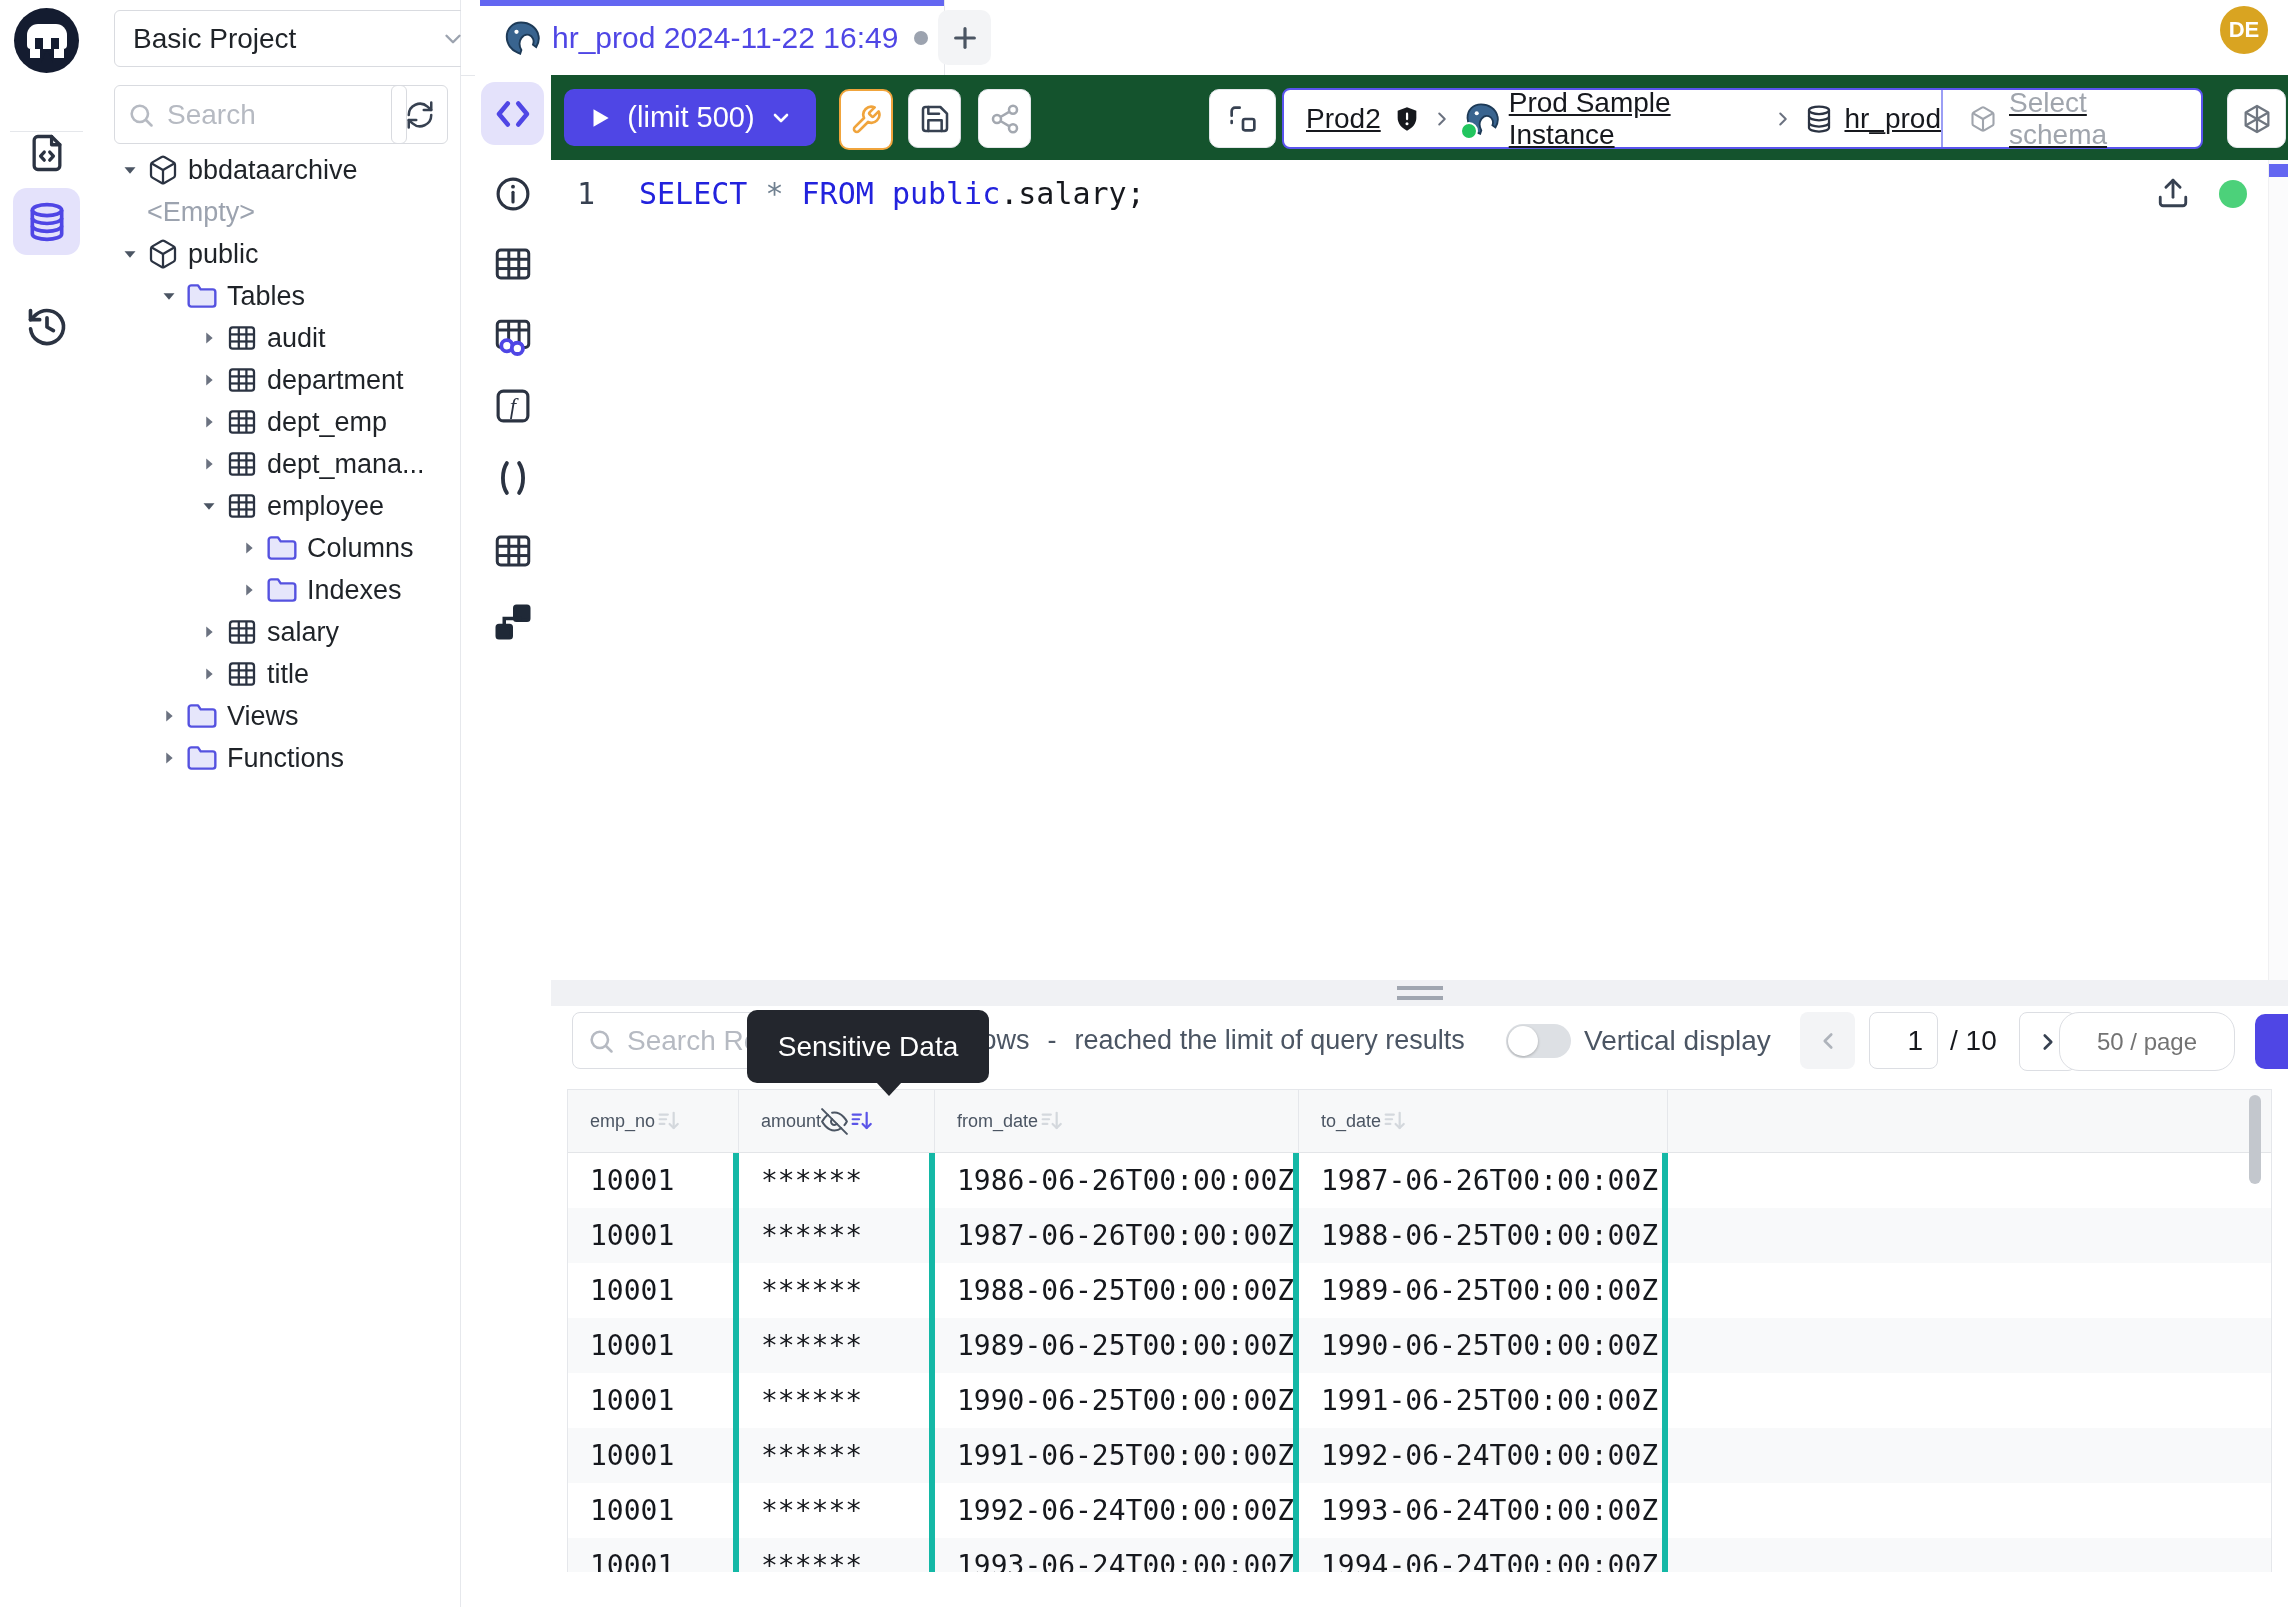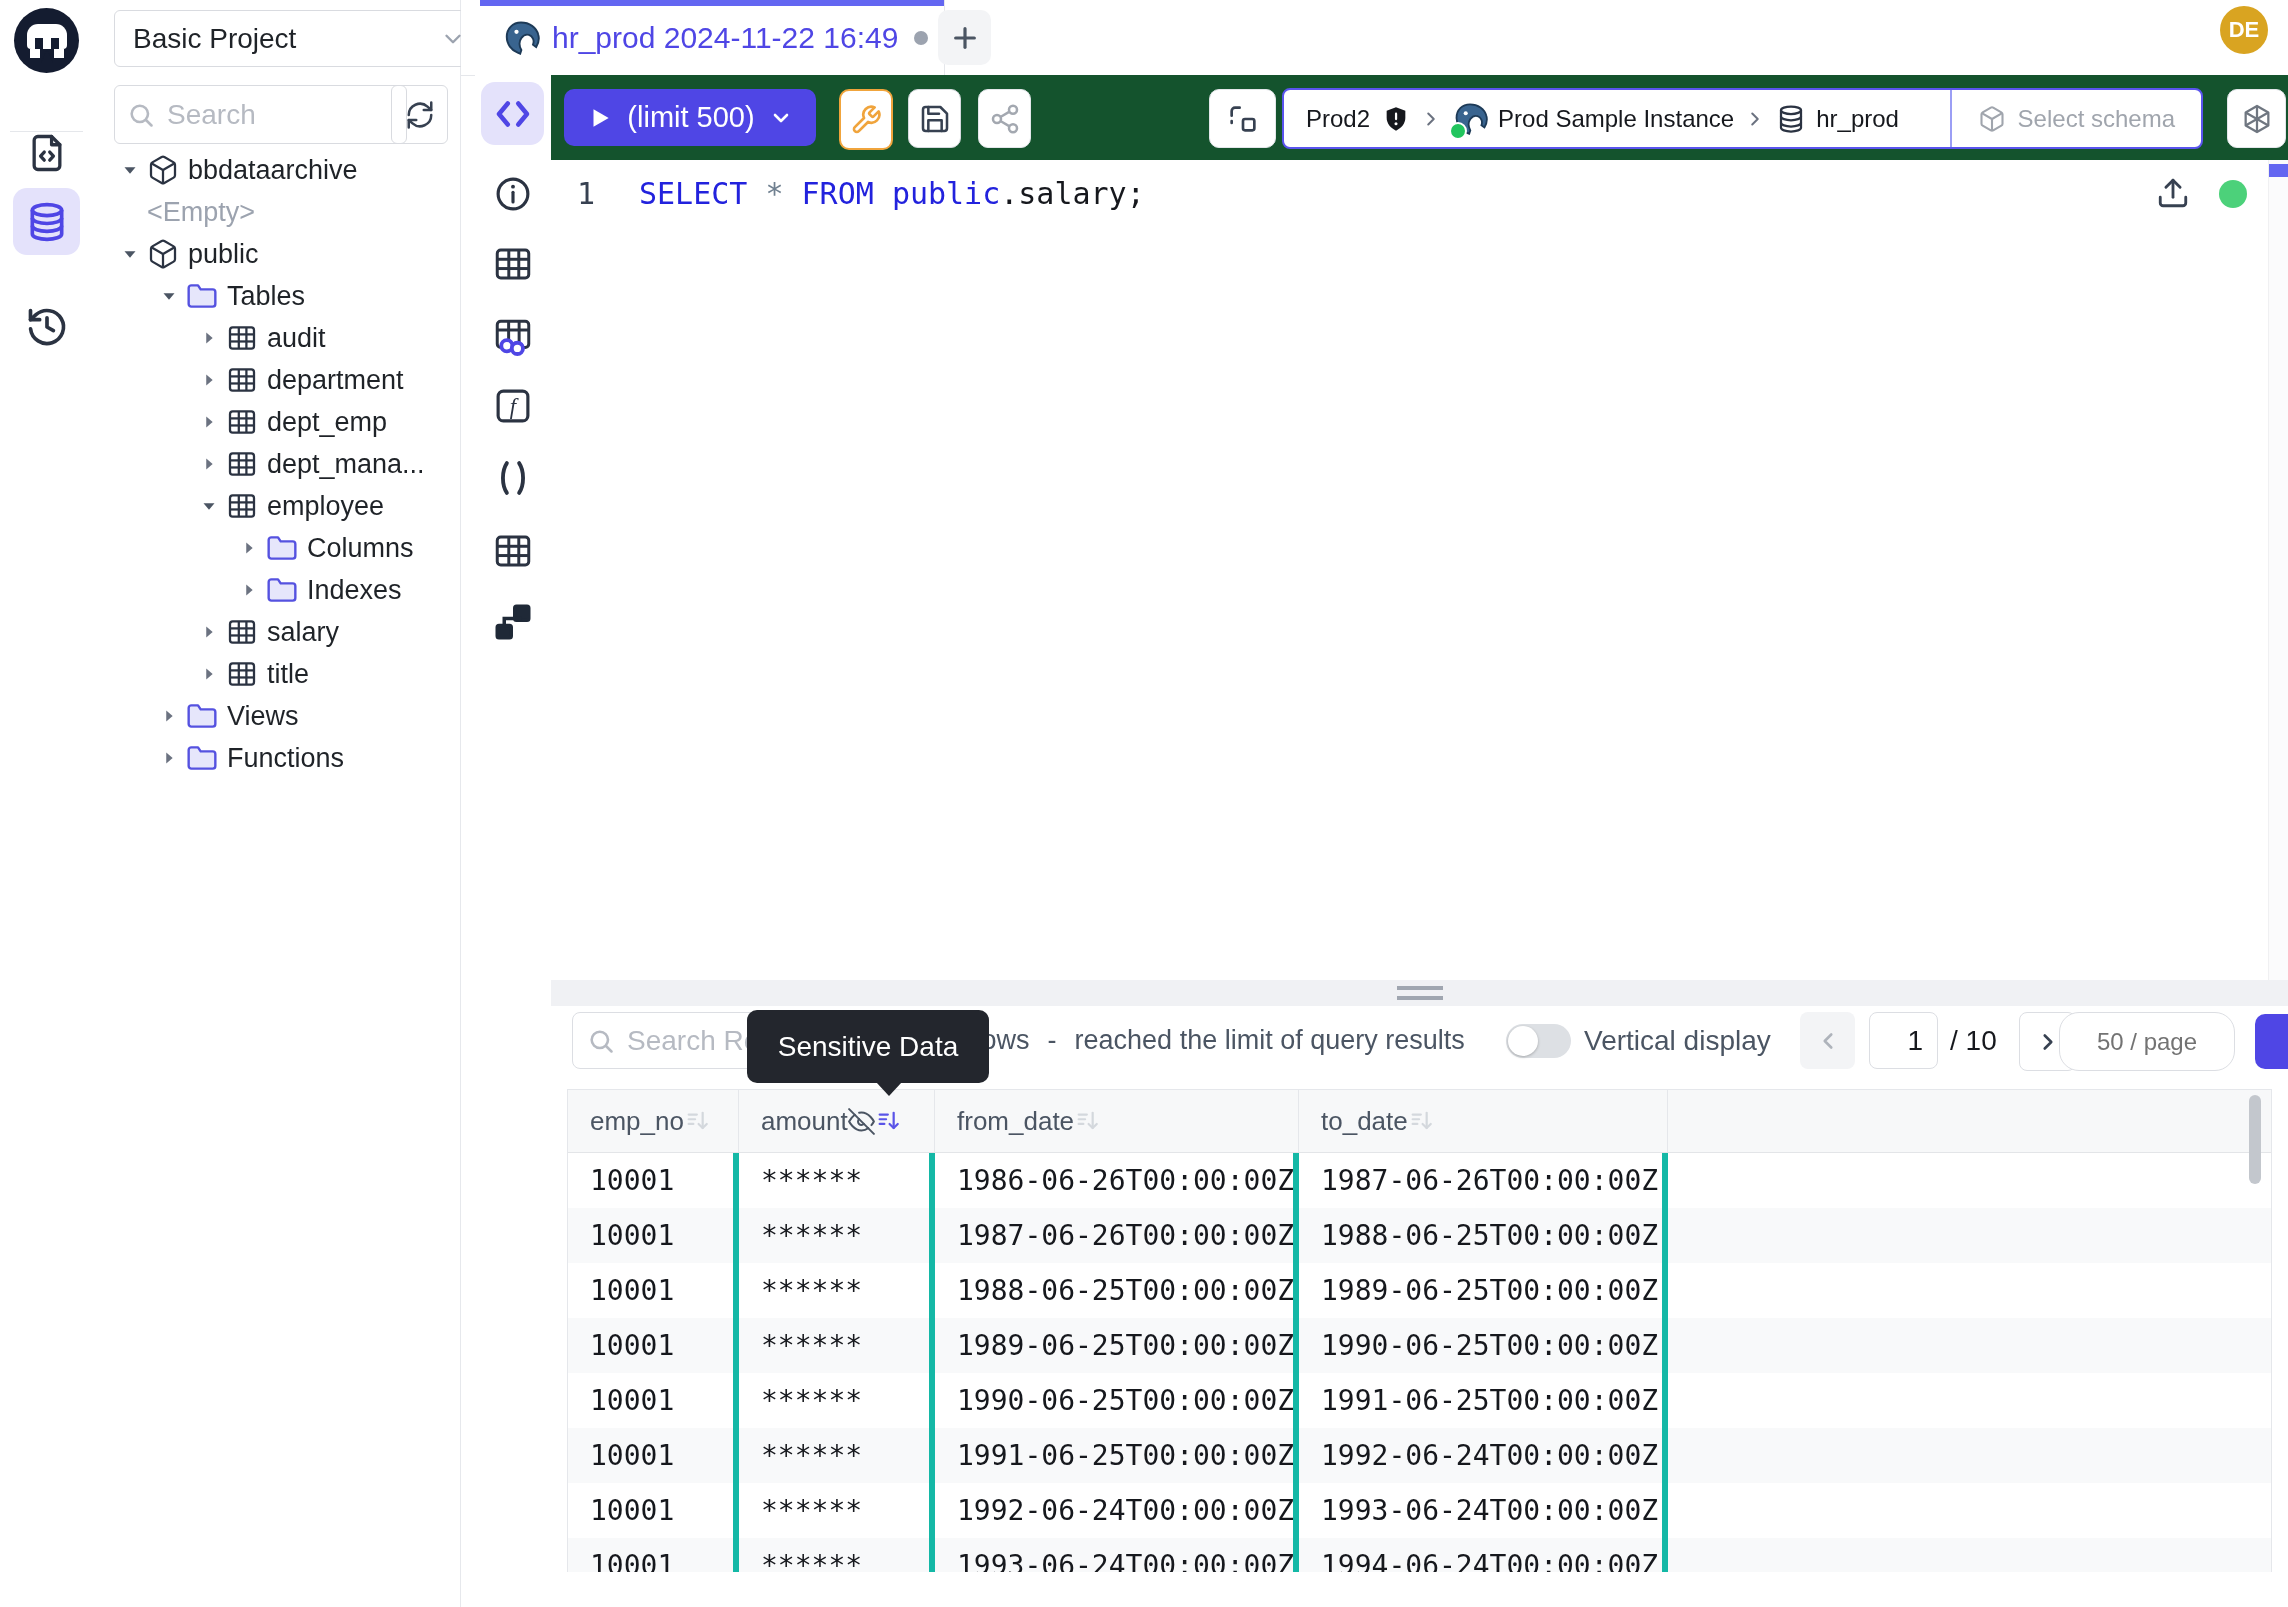--- a/index.html
+++ b/index.html
@@ -64,21 +64,21 @@
     display:flex;align-items:center;justify-content:center;gap:14px;font-size:29px;font-weight:500;}
   #run-btn .icn{width:26px;height:26px;}
   #run-btn .chev{width:24px;height:24px;}
   .tool-btn{position:absolute;top:14px;width:51px;height:57px;border-radius:10px;display:flex;align-items:center;justify-content:center;background:#fff;}
   #wrench-btn{left:288px;width:50px;border:2px solid #f0a43c;}
   #save-btn{left:357px;border:1.5px solid #d6d9de;}
   #share-btn{left:427px;border:1.5px solid #e3e6ea;}
   #batch-btn{left:658px;width:65px;border:1.5px solid #e3e6ea;}
   .tool-btn .icn{width:32px;height:32px;}
   #conn-pill{position:absolute;left:731px;top:13px;width:921px;height:61px;border:2px solid #5a54ee;border-radius:8px;
-    display:flex;align-items:center;padding-left:22px;box-sizing:border-box;font-size:24px;color:#16181d;font-weight:500;background:#fff;}
+    display:flex;align-items:center;padding-left:22px;box-sizing:border-box;font-size:28px;color:#16181d;font-weight:500;background:#fff;text-decoration:underline;}
   #conn-pill .sep{width:22px;height:22px;margin:0 10px;}
   #conn-pill .icn{flex:none;}
   #env-shield{width:28px;height:30px;margin-left:12px;}
   #inst-icon{position:relative;width:36px;height:36px;margin-right:10px;}
   #inst-dot{position:absolute;left:-3px;bottom:-3px;width:14px;height:14px;border-radius:50%;background:#22c55e;border:2px solid #fff;}
   #db-icon{width:30px;height:30px;margin-right:10px;}
   #schema-sel{margin-left:auto;height:100%;display:flex;align-items:center;gap:12px;padding:0 26px;border-left:2px solid #9b9ef5;color:#a0a5ad;}
   #schema-sel .icn{width:28px;height:28px;}
   #openai-btn{position:absolute;left:1676px;top:14px;width:57px;height:57px;border:1.5px solid #e3e6ea;border-radius:10px;
     display:flex;align-items:center;justify-content:center;}
@@ -128,21 +128,21 @@
 
   
   #tooltip{position:absolute;left:286px;top:1010px;width:242px;height:73px;background:#23262d;border-radius:10px;z-index:30;
     display:flex;align-items:center;justify-content:center;color:#fff;font-size:28px;font-weight:500;}
   #tooltip .arrow{position:absolute;left:129px;bottom:-13px;width:26px;height:14px;background:#23262d;clip-path:polygon(0 0,100% 0,50% 100%);}
 
   
   #rtable{position:absolute;left:106px;top:1089px;width:1705px;height:483px;border:1px solid #e5e7eb;border-bottom:0;box-sizing:border-box;overflow:hidden;background:#fff;}
   .trh{display:flex;height:62px;background:#f7f8f9;border-bottom:1px solid #e3e5e8;}
   .th{display:flex;align-items:center;padding-left:22px;box-sizing:border-box;border-right:1px solid #e5e7eb;
-    font-size:26px;font-weight:500;color:#4b5563;}
+    font-size:18px;font-weight:500;color:#4b5563;}
   .th .sort{width:28px;height:28px;color:#d4d8dd;}
   .th .sort.on{color:#5a54e8;}
   .th .eyeoff{width:27px;height:27px;}
   .tr{display:flex;height:55px;}
   .tr.alt{background:#f8f9fa;}
   .td{display:flex;align-items:center;padding-left:22px;box-sizing:border-box;border-right:6px solid #14b8a6;
     font-family:"DejaVu Sans Mono",monospace;font-size:28px;color:#16181d;white-space:nowrap;overflow:hidden;}
   .c0{width:171px;flex:none;}.c1{width:196px;flex:none;}.c2{width:364px;flex:none;}.c3{width:369px;flex:none;}.c4{flex:1;border-right:0;}
   #table-scrollbar{position:absolute;left:1788px;top:1095px;width:12px;height:89px;border-radius:6px;background:#c3c7cd;z-index:5;}
 

